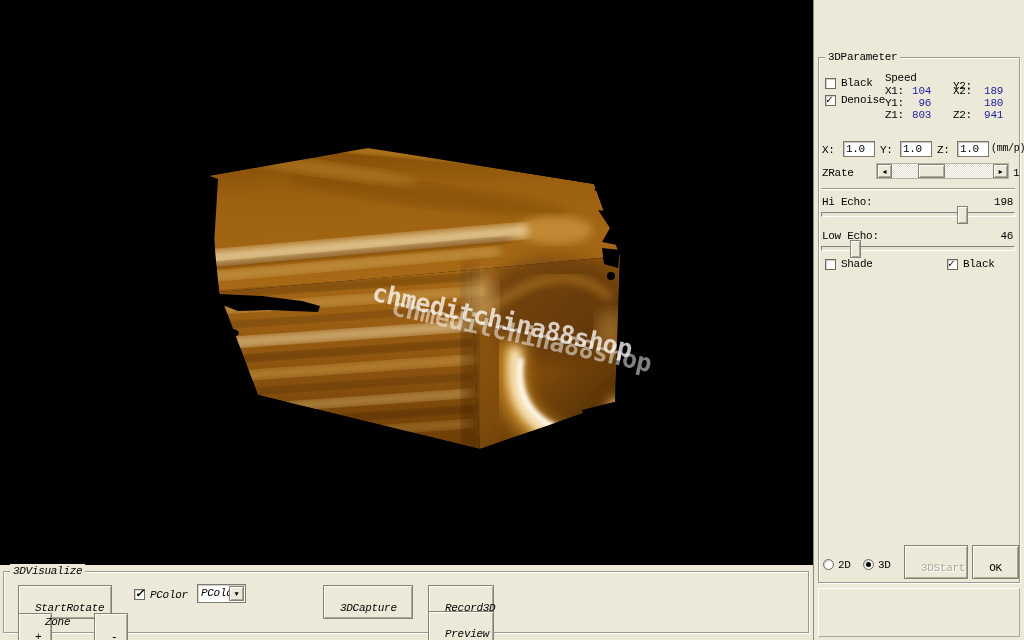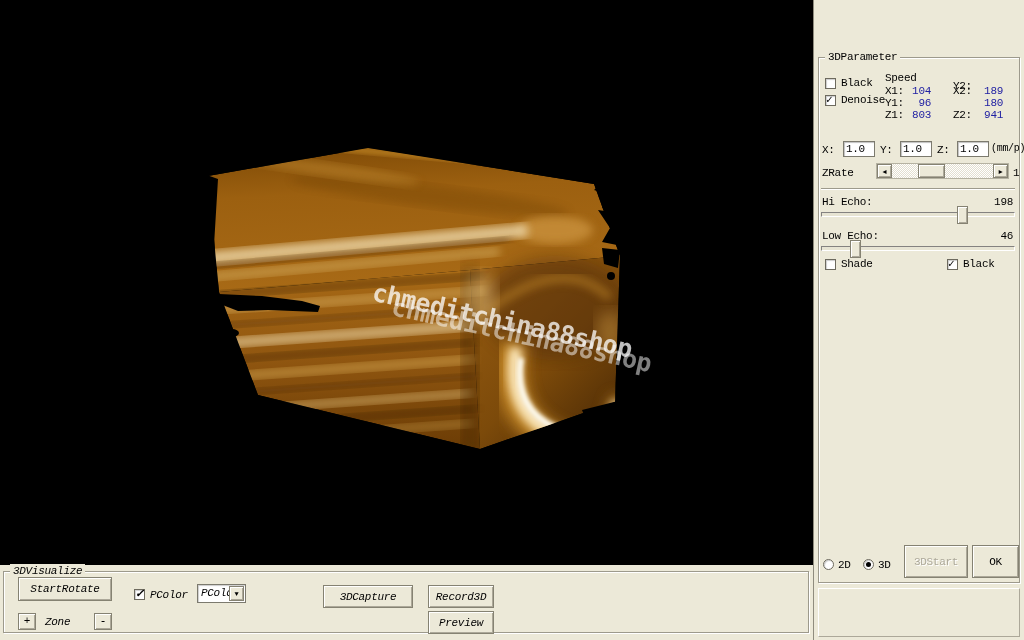--- a/index.html
+++ b/index.html
@@ -25,21 +25,21 @@
   }
   .groupbox-title {
     position:absolute; top:-8px; left:6px; background:#ece9d8; padding:0 3px; line-height:14px;
   }
 
   
   .btn {
     position:absolute; background:#ece9d8; 
     border:1px solid #858272;
     box-shadow:inset 1px 1px 0 #fffffe, inset -1px -1px 0 #aca899;
-    font:inherit; letter-spacing:-0.3px; padding:0; color:#000;
+    font:inherit; letter-spacing:-0.3px; padding:16px; color:#000;
   }
   .btn.disabled { color:#aca899; text-shadow:1px 1px 0 #fff; }
 
   .tinybtn { line-height:15px; }
 
   .field {
     position:absolute; background:#fff; border:1px solid #7c7a6e; padding:0 2px;
     font:inherit; letter-spacing:-0.3px; box-shadow:inset 1px 1px 1px rgba(0,0,0,.25);
   }
 
@@ -260,21 +260,21 @@
     <button class="btn" style="left:153px; top:487px; width:47px; height:33px;">OK</button>
   </div>
 
   <div class="bevel" style="left:4px; top:588px; width:202px; height:49px;"></div>
 </div>
 
 <div class="abs bottom-panel">
   <div class="abs groupbox" style="left:3px; top:6px; width:806px; height:62px;">
     <span class="groupbox-title">3DVisualize</span>
 
-    <button class="btn" style="left:14px; top:5px; width:94px; height:24px;">StartRotate</button>
+    <button class="btn" style="left:14px; top:13px; width:94px; height:24px;">StartRotate</button>
     <button class="btn tinybtn" style="left:14px; top:41px; width:18px; height:17px;">+</button>
     <span class="lbl" style="left:41px; top:44px;">Zone</span>
     <button class="btn tinybtn" style="left:90px; top:41px; width:18px; height:17px;">-</button>
 
     <span class="checkbox" style="left:130px; top:17px;">
         <span class="tick">✓</span>
       </span>
     <span class="lbl" style="left:146px; top:17px;">PColor</span>
     <div class="combo" style="left:193px; top:12px; width:49px; height:19px;">
       <span class="combo-text">PColor</span>

